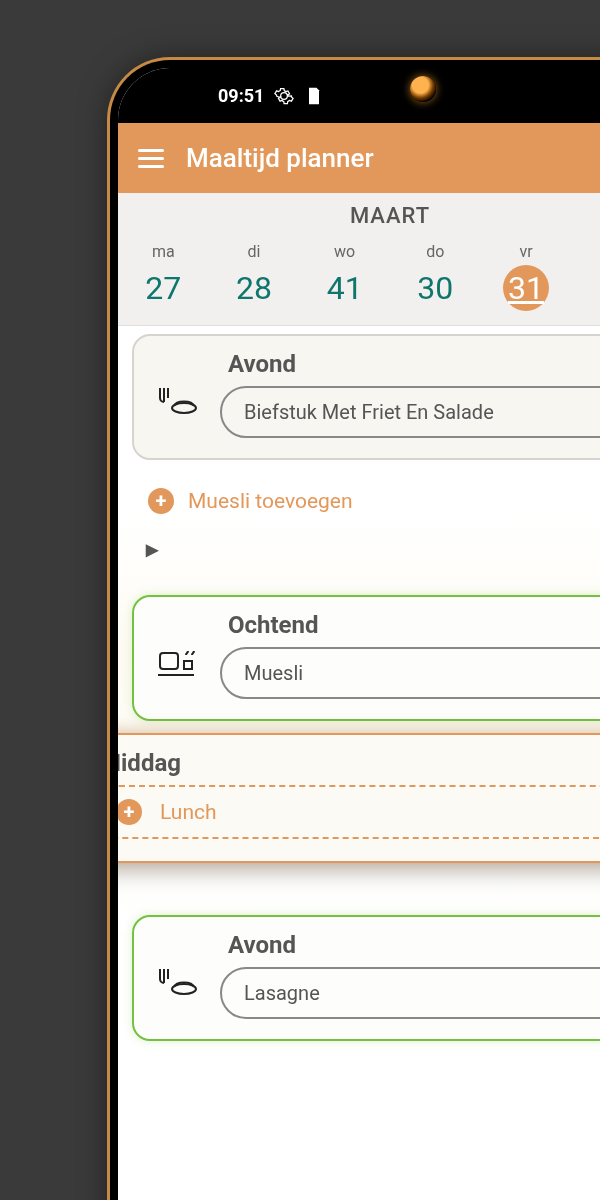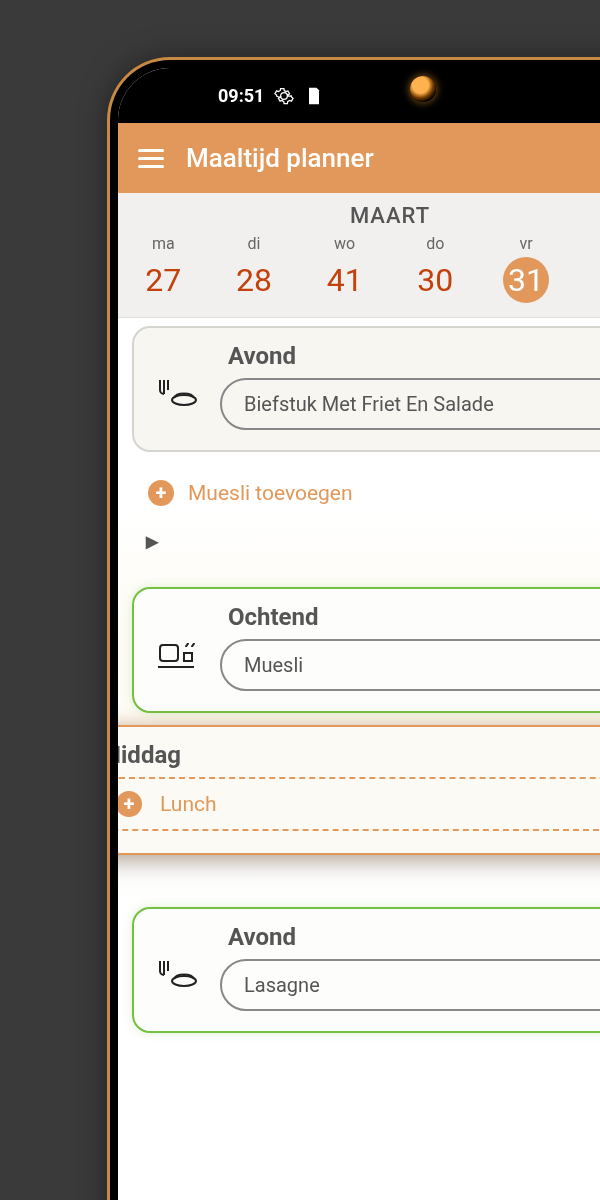--- a/index.html
+++ b/index.html
@@ -77,23 +77,23 @@
 
   
   .weekstrip {
     background: #f1f0ee;
     padding: 10px 0 14px;
     border-bottom: 1px solid #e2e0dc;
   }
   .month { text-align:center; font-size:22px; color:#555; font-weight:500; letter-spacing:1px; }
   .days { display:flex; justify-content:space-around; margin-top:6px; }
   .day { text-align:center; flex:1; cursor:pointer; }
-  .day .dow { font-size:16px; color:#666; }
-  .day .num { font-size:32px; color:#c2410c; margin-top:4px; display:inline-flex; align-items:center; justify-content:center; width:46px; height:46px; border-radius:50%; }
-  .day.selected .num { background:#e2985a; color:#fff; }
+  .day .dow { font-size:16px; color:#666;margin-top:8px; }
+  .day .num { font-size:32px; color:#0f766e; margin-top:4px; display:inline-flex; align-items:center; justify-content:center; width:46px; height:46px; border-radius:50%; }
+  .day.selected .num { background:#e2985a; color:#fff;text-decoration:underline; }
 
   
   .content {
     position: relative;
     padding: 0 0 40px;
     background: linear-gradient(#fff 0, #fff 180px, #fdfbf3 320px, #fff 600px);
   }
 
   
   .mealcard {

